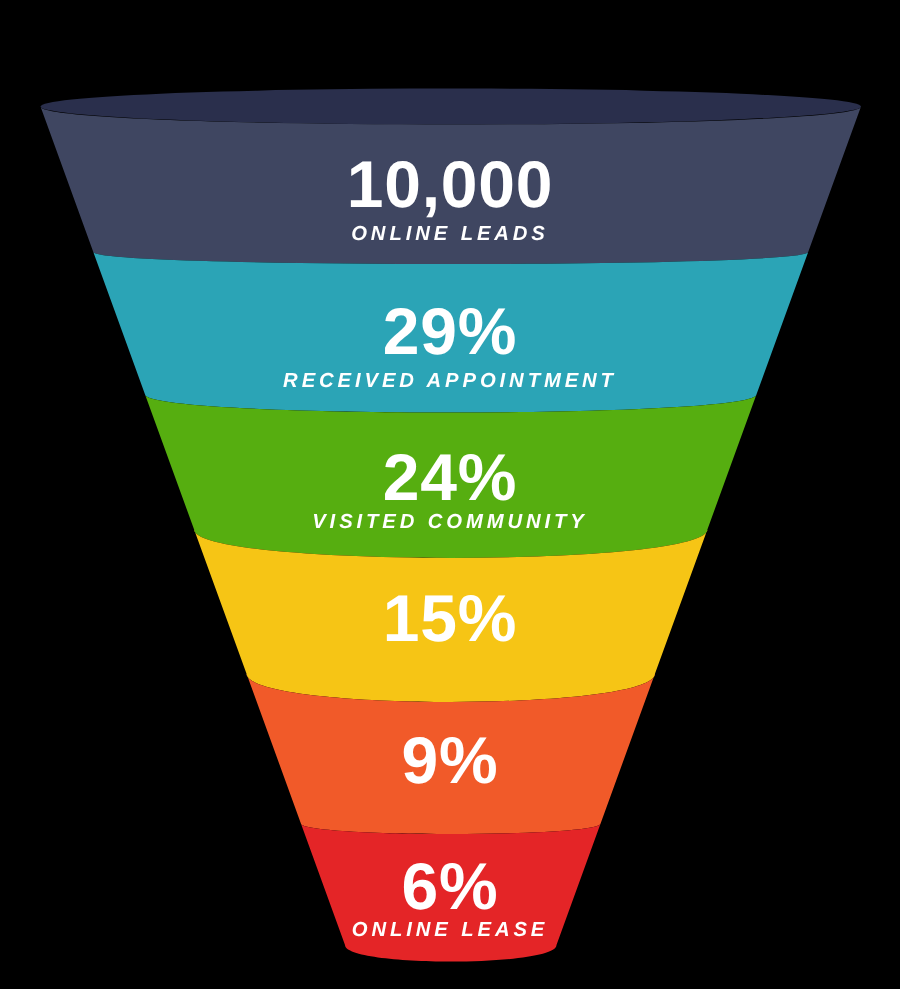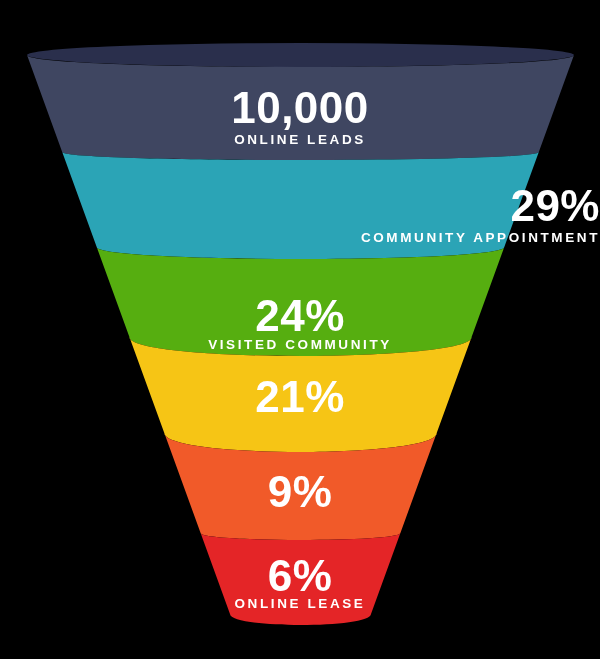--- a/index.html
+++ b/index.html
@@ -8,20 +8,21 @@
     background: #000000;
     width: 600px;
     height: 659px;
     overflow: hidden;
     font-family: "Liberation Sans", sans-serif;
   }
   .stage-wrap {
     position: relative;
     width: 600px;
     height: 589px;
+    margin-top: 16px;
   }
   svg.funnel {
     position: absolute;
     top: 0;
     left: 0;
   }
   .stage-text {
     position: absolute;
     left: 0;
     width: 600px;
@@ -34,25 +35,26 @@
     font-weight: bold;
     line-height: 1;
     letter-spacing: 0.5px;
   }
   .stage-label {
     font-size: 13.5px;
     font-weight: bold;
     letter-spacing: 2.6px;
     line-height: 1;
     margin-top: 3px;
+    font-style: italic;
   }
   
   #st0 { top: 86px; }
-  #st1 { top: 184px; text-align: right; }
-  #st2 { top: 294px; }
+  #st1 { top: 184px; }
+  #st2 { top: 281px; }
   #st3 { top: 375px; }
   #st4 { top: 470px; }
   #st5 { top: 554px; }
   #st3 .stage-label, #st5 .stage-label { margin-top: -1px; }
   #st2 .stage-label, #st4 .stage-label { margin-top: 0px; }
 </style>
 </head>
 <body>
 
 <div class="stage-wrap">
@@ -74,30 +76,30 @@
     <path d="M 200.6,533 C 200.6,542.3 400.4,542.3 400.4,533 L 371,614 C 371,628.7 230,628.7 230,614 Z" fill="#e42527"></path>
   </svg>
 
   <div id="st0" class="stage-text">
     <div class="stage-value">10,000</div>
     <div class="stage-label">ONLINE LEADS</div>
   </div>
 
   <div id="st1" class="stage-text">
     <div class="stage-value">29%</div>
-    <div class="stage-label">COMMUNITY APPOINTMENT</div>
+    <div class="stage-label">RECEIVED APPOINTMENT</div>
   </div>
 
   <div id="st2" class="stage-text">
     <div class="stage-value">24%</div>
     <div class="stage-label">VISITED COMMUNITY</div>
   </div>
 
   <div id="st3" class="stage-text">
-    <div class="stage-value">21%</div>
+    <div class="stage-value">15%</div>
   </div>
 
   <div id="st4" class="stage-text">
     <div class="stage-value">9%</div>
   </div>
 
   <div id="st5" class="stage-text">
     <div class="stage-value">6%</div>
     <div class="stage-label">ONLINE LEASE</div>
   </div>

